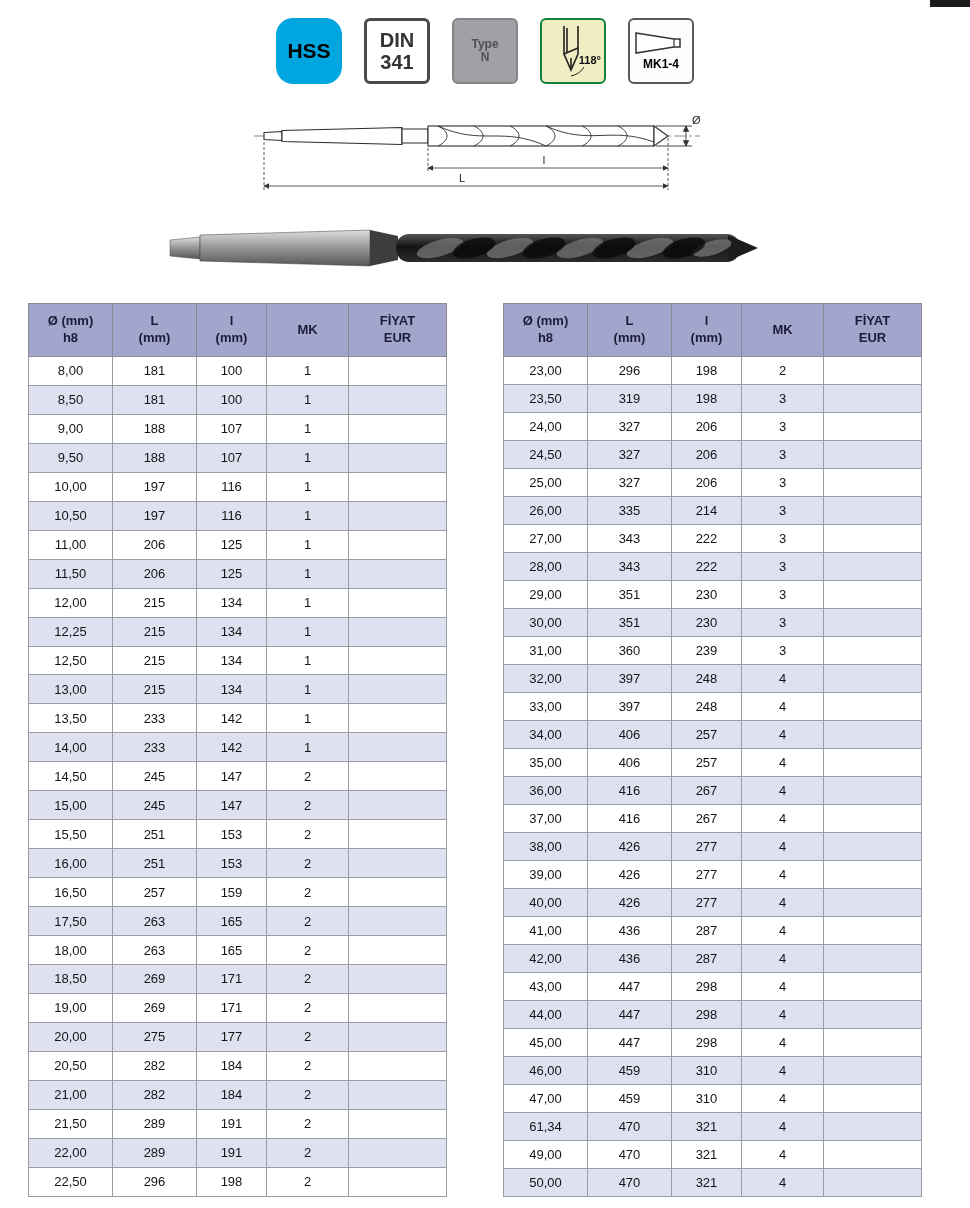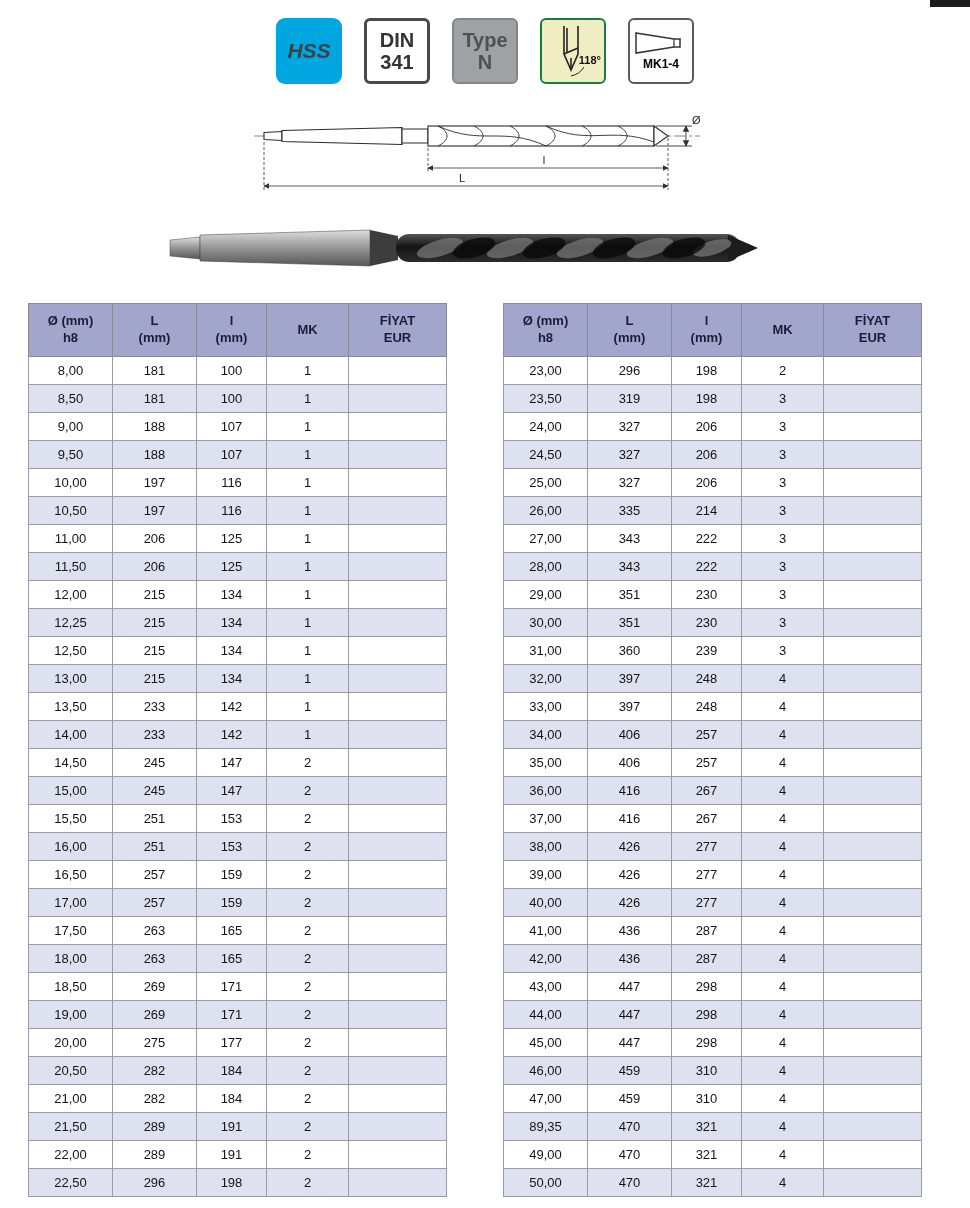--- a/index.html
+++ b/index.html
@@ -9,23 +9,23 @@
   }
   .corner-mark{position:absolute;top:0;right:0;width:40px;height:7px;background:#1c1c1c;}
 
   
   .badge-row{position:absolute;top:18px;left:0;width:100%;display:flex;justify-content:center;gap:22px;}
   .badge{
     width:66px;height:66px;border-radius:6px;box-sizing:border-box;position:relative;
     display:flex;align-items:center;justify-content:center;text-align:center;
     white-space:pre-line;font-weight:bold;line-height:1.12;
   }
-  .badge-hss{background:#00a6df;color:#404040;font-size:21px;border-radius:9px;font-style:italic;}
+  .badge-hss{background:#00a6df;color:#000000;font-size:21px;border-radius:17px;}
   .badge-din{background:#fff;border:3px solid #4a4a4a;color:#333;font-size:20px;}
-  .badge-type{background:#9fa1a4;border:2px solid #83858a;color:#4e5054;font-size:20px;}
+  .badge-type{background:#9fa1a4;border:2px solid #83858a;color:#4e5054;font-size:12px;}
   .badge-angle{background:#f1edc3;border:2px solid #15803d;}
   .badge-mk{background:#fdfdfd;border:2px solid #5a5a5a;}
   .angle-label{position:absolute;right:3px;bottom:16px;font-size:11px;color:#111;font-weight:bold;white-space:nowrap;}
   .mk-label{position:absolute;bottom:11px;left:0;right:0;font-size:12px;color:#000000;font-weight:bold;}
 
   
   .drawing{position:absolute;top:110px;left:252px;width:456px;height:96px;}
   .drawing svg{width:100%;height:100%;}
 
   
@@ -333,27 +333,20 @@
           <td></td>
         </tr>
         <tr>
           <td>16,50</td>
           <td>257</td>
           <td>159</td>
           <td>2</td>
           <td></td>
         </tr>
         <tr>
-          <td>17,00</td>
-          <td>257</td>
-          <td>159</td>
-          <td>2</td>
-          <td></td>
-        </tr>
-        <tr>
           <td>17,50</td>
           <td>263</td>
           <td>165</td>
           <td>2</td>
           <td></td>
         </tr>
         <tr>
           <td>18,00</td>
           <td>263</td>
           <td>165</td>
@@ -623,21 +616,21 @@
           <td></td>
         </tr>
         <tr>
           <td>47,00</td>
           <td>459</td>
           <td>310</td>
           <td>4</td>
           <td></td>
         </tr>
         <tr>
-          <td>89,35</td>
+          <td>61,34</td>
           <td>470</td>
           <td>321</td>
           <td>4</td>
           <td></td>
         </tr>
         <tr>
           <td>49,00</td>
           <td>470</td>
           <td>321</td>
           <td>4</td>

